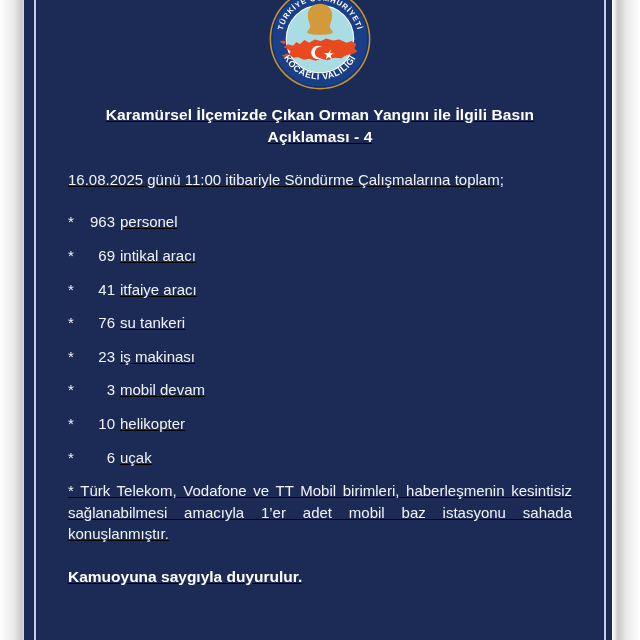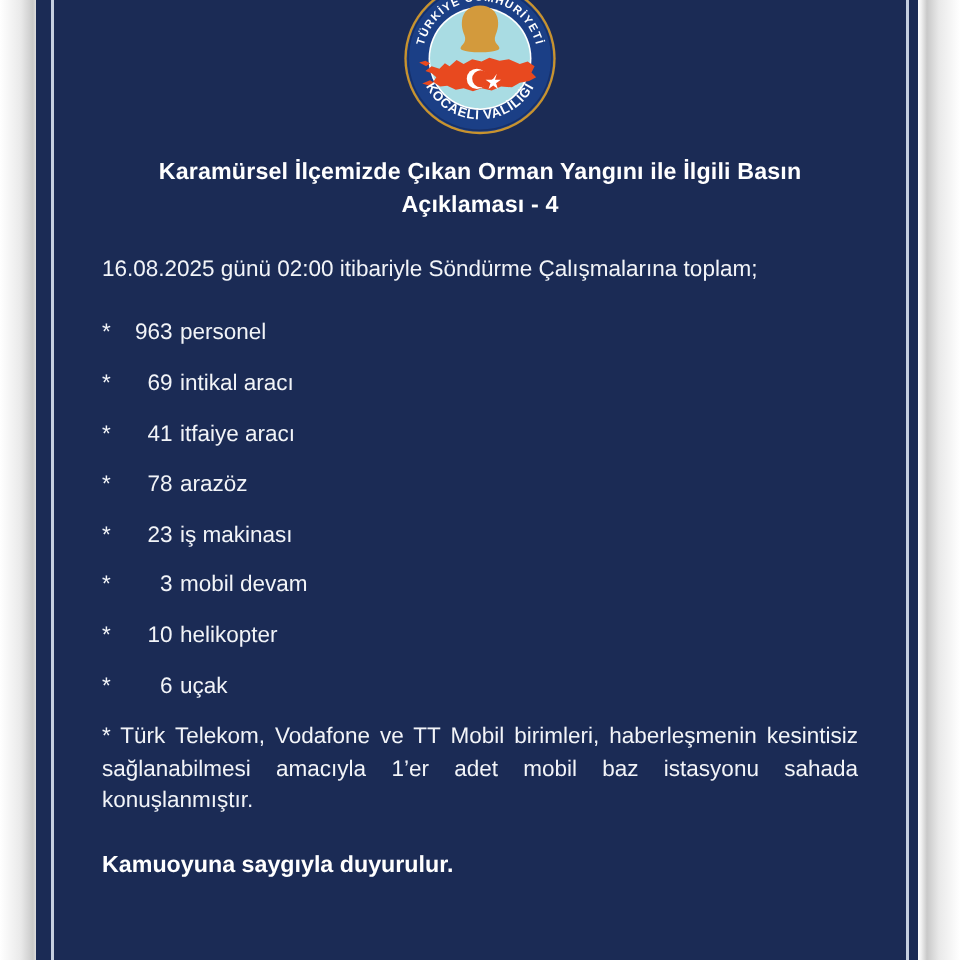--- a/index.html
+++ b/index.html
@@ -84,20 +84,21 @@
     height: 104px;
     display: block;
   }
 
   
   .body {
     position: absolute;
     left: 44px;
     right: 44px;
     top: 104px;
+    text-decoration: underline;
   }
 
   .title {
     color: #ffffff;
     font-weight: bold;
     font-size: 15.5px;
     line-height: 1.45;
     text-align: center;
     margin: 0 4px 20px 4px;
     letter-spacing: 0.1px;
@@ -224,27 +225,27 @@
             <textPath href="#arcBot" startOffset="50%" text-anchor="middle">KOCAELİ VALİLİĞİ</textPath>
           </text>
         </svg>
       </div>
 
       <div class="body">
 
         <h1 class="title">Karamürsel İlçemizde Çıkan Orman Yangını ile İlgili Basın Açıklaması - 4</h1>
 
 
-        <p class="para">16.08.2025 günü 02:00 itibariyle Söndürme Çalışmalarına toplam;</p>
+        <p class="para">16.08.2025 günü 11:00 itibariyle Söndürme Çalışmalarına toplam;</p>
 
         <ul class="res-list">
           <li><span class="star">*</span><span class="num">963</span><span class="lbl">personel</span></li>
           <li><span class="star">*</span><span class="num">69</span><span class="lbl">intikal aracı</span></li>
           <li><span class="star">*</span><span class="num">41</span><span class="lbl">itfaiye aracı</span></li>
-          <li><span class="star">*</span><span class="num">78</span><span class="lbl">arazöz</span></li>
+          <li><span class="star">*</span><span class="num">76</span><span class="lbl">su tankeri</span></li>
           <li><span class="star">*</span><span class="num">23</span><span class="lbl">iş makinası</span></li>
           <li><span class="star">*</span><span class="num">3</span><span class="lbl">mobil devam</span></li>
           <li><span class="star">*</span><span class="num">10</span><span class="lbl">helikopter</span></li>
           <li><span class="star">*</span><span class="num">6</span><span class="lbl">uçak</span></li>
           <li class="wide">* Türk Telekom, Vodafone ve TT Mobil birimleri, haberleşmenin kesintisiz sağlanabilmesi amacıyla 1’er adet mobil baz istasyonu sahada konuşlanmıştır.</li>
         </ul>
 
         <p class="closing">Kamuoyuna saygıyla duyurulur.</p>
 
       </div>

